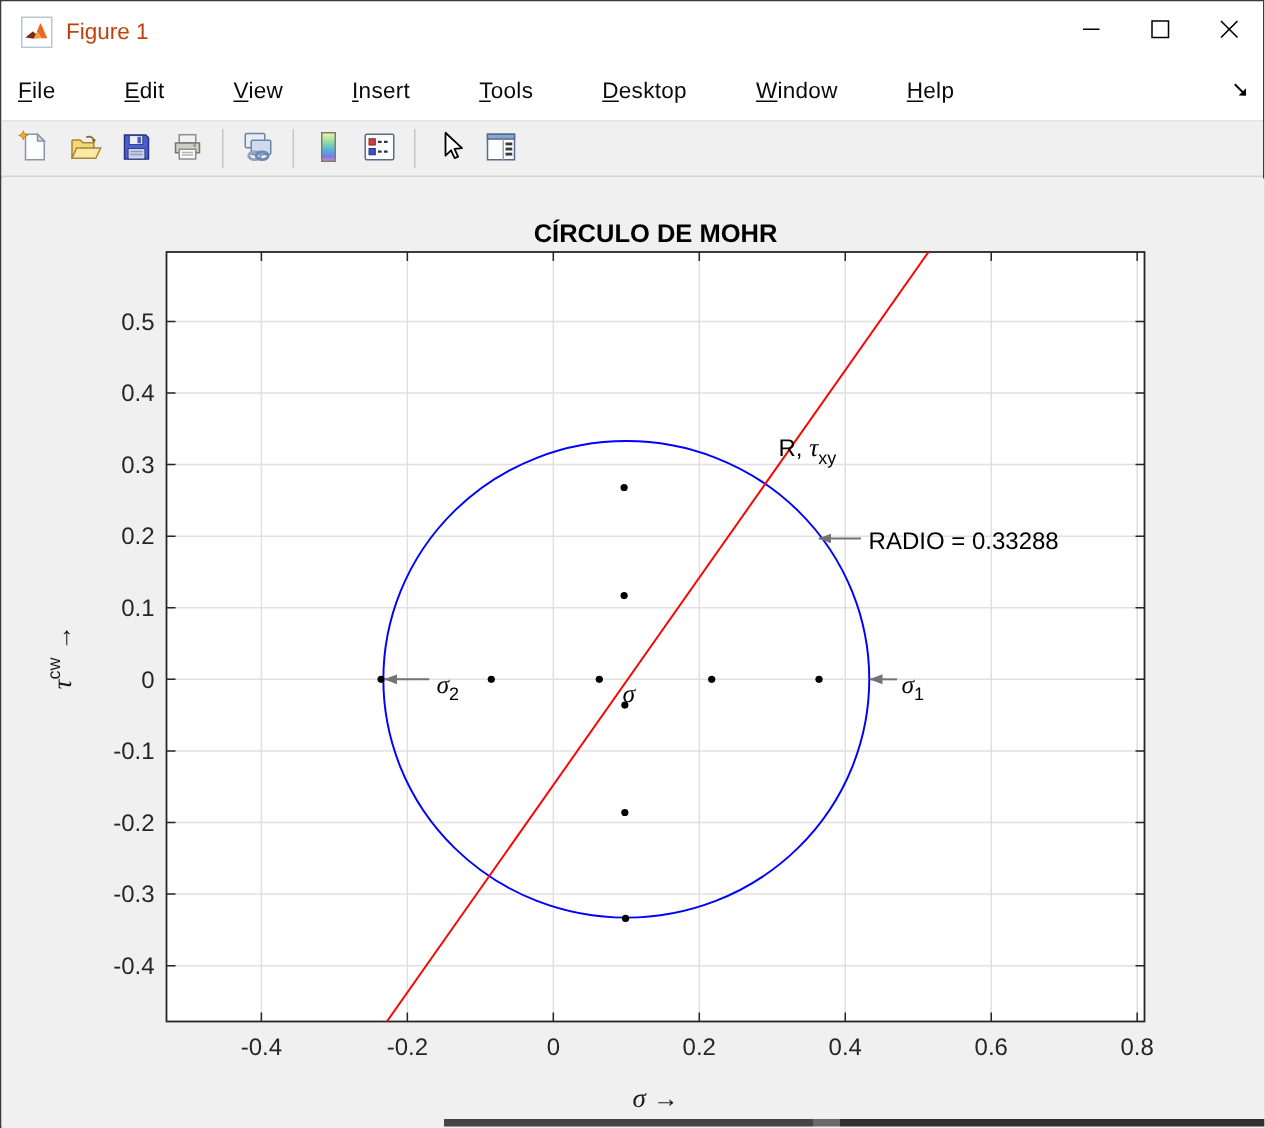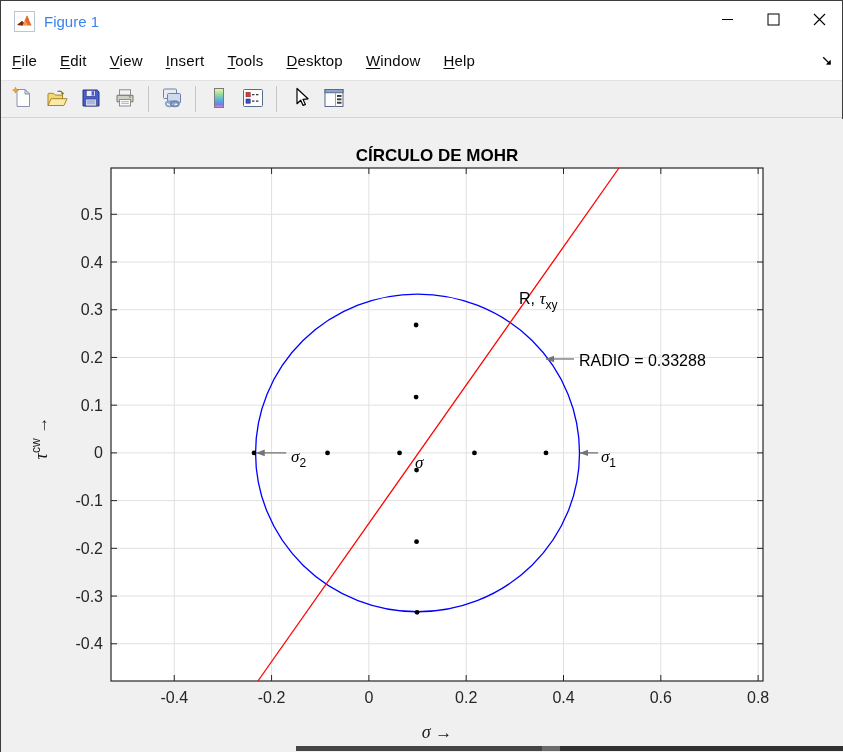--- a/index.html
+++ b/index.html
@@ -2,24 +2,24 @@
 <html><head>
 <meta charset="utf-8">
 <style>
   html,body{margin:0;padding:0;}
   body{width:843px;height:752px;position:relative;overflow:hidden;background:#fff;
        font-family:"Liberation Sans",sans-serif;-webkit-font-smoothing:antialiased;}
   .window{position:absolute;inset:0;border:1px solid #3c3c3c;box-sizing:border-box;background:#f0f0f0;}
   .titlebar{height:40px;background:#ffffff;display:flex;align-items:center;position:relative;}
   .app-icon{width:21px;height:21px;margin-left:13px;border:1px solid #b9c6d6;background:#fff;
             display:flex;align-items:center;justify-content:center;box-sizing:border-box;}
-  .title-text{margin-left:9px;font-size:15px;color:#3b82f6;}
+  .title-text{margin-left:9px;font-size:15px;color:#c2410c;}
   .win-controls{position:absolute;right:0;top:0;height:40px;display:flex;}
   .win-btn{width:46px;height:40px;display:flex;align-items:center;justify-content:center;background:transparent;border:none;}
-  .menubar{height:39px;background:#ffffff;display:flex;align-items:center;padding-left:11px;position:relative;}
+  .menubar{height:39px;background:#ffffff;display:flex;align-items:center;padding-left:11px;position:relative;gap:23px;}
   .menu-item{font-size:15px;color:#0a0a0a;margin-right:23px;cursor:default;letter-spacing:.2px;}
   .menu-item u{text-underline-offset:2px;}
   .dock-arrow{position:absolute;right:9px;top:12px;}
   .toolbar{height:38px;background:#f0f0f0;border-top:1px solid #e3e3e3;border-bottom:1px solid #d4d4d4;
            display:flex;align-items:center;padding-left:5px;box-sizing:border-box;}
   .tb-btn{width:30px;height:30px;margin:0 2px;display:flex;align-items:center;justify-content:center;
           background:transparent;border:none;padding:0;}
   .tb-sep{width:1px;height:26px;background:#c6c6c6;margin:0 6px;}
   .canvas{position:absolute;top:118px;left:0;width:843px;height:634px;background:#f0f0f0;}
   .taskbar-edge{position:absolute;bottom:0;height:5px;}

